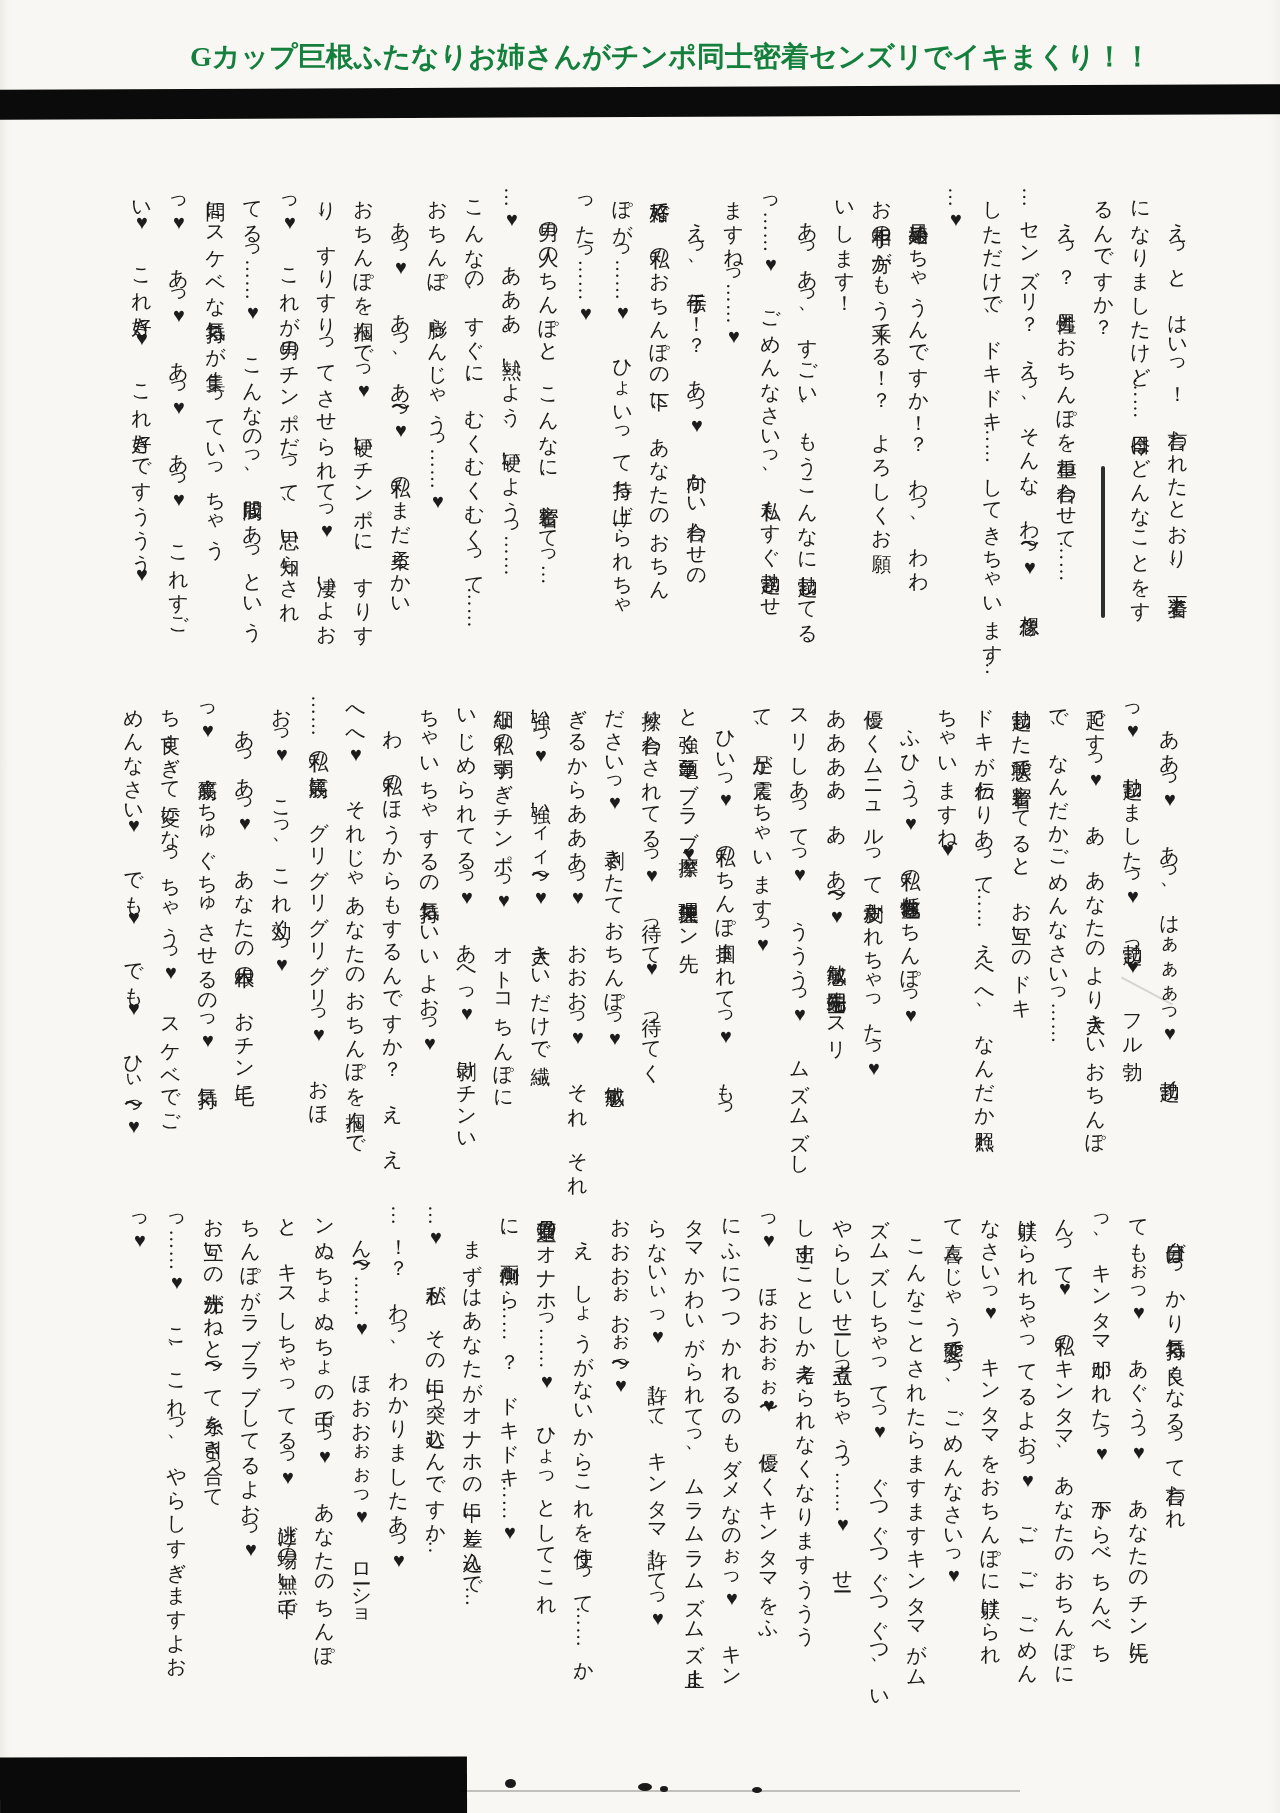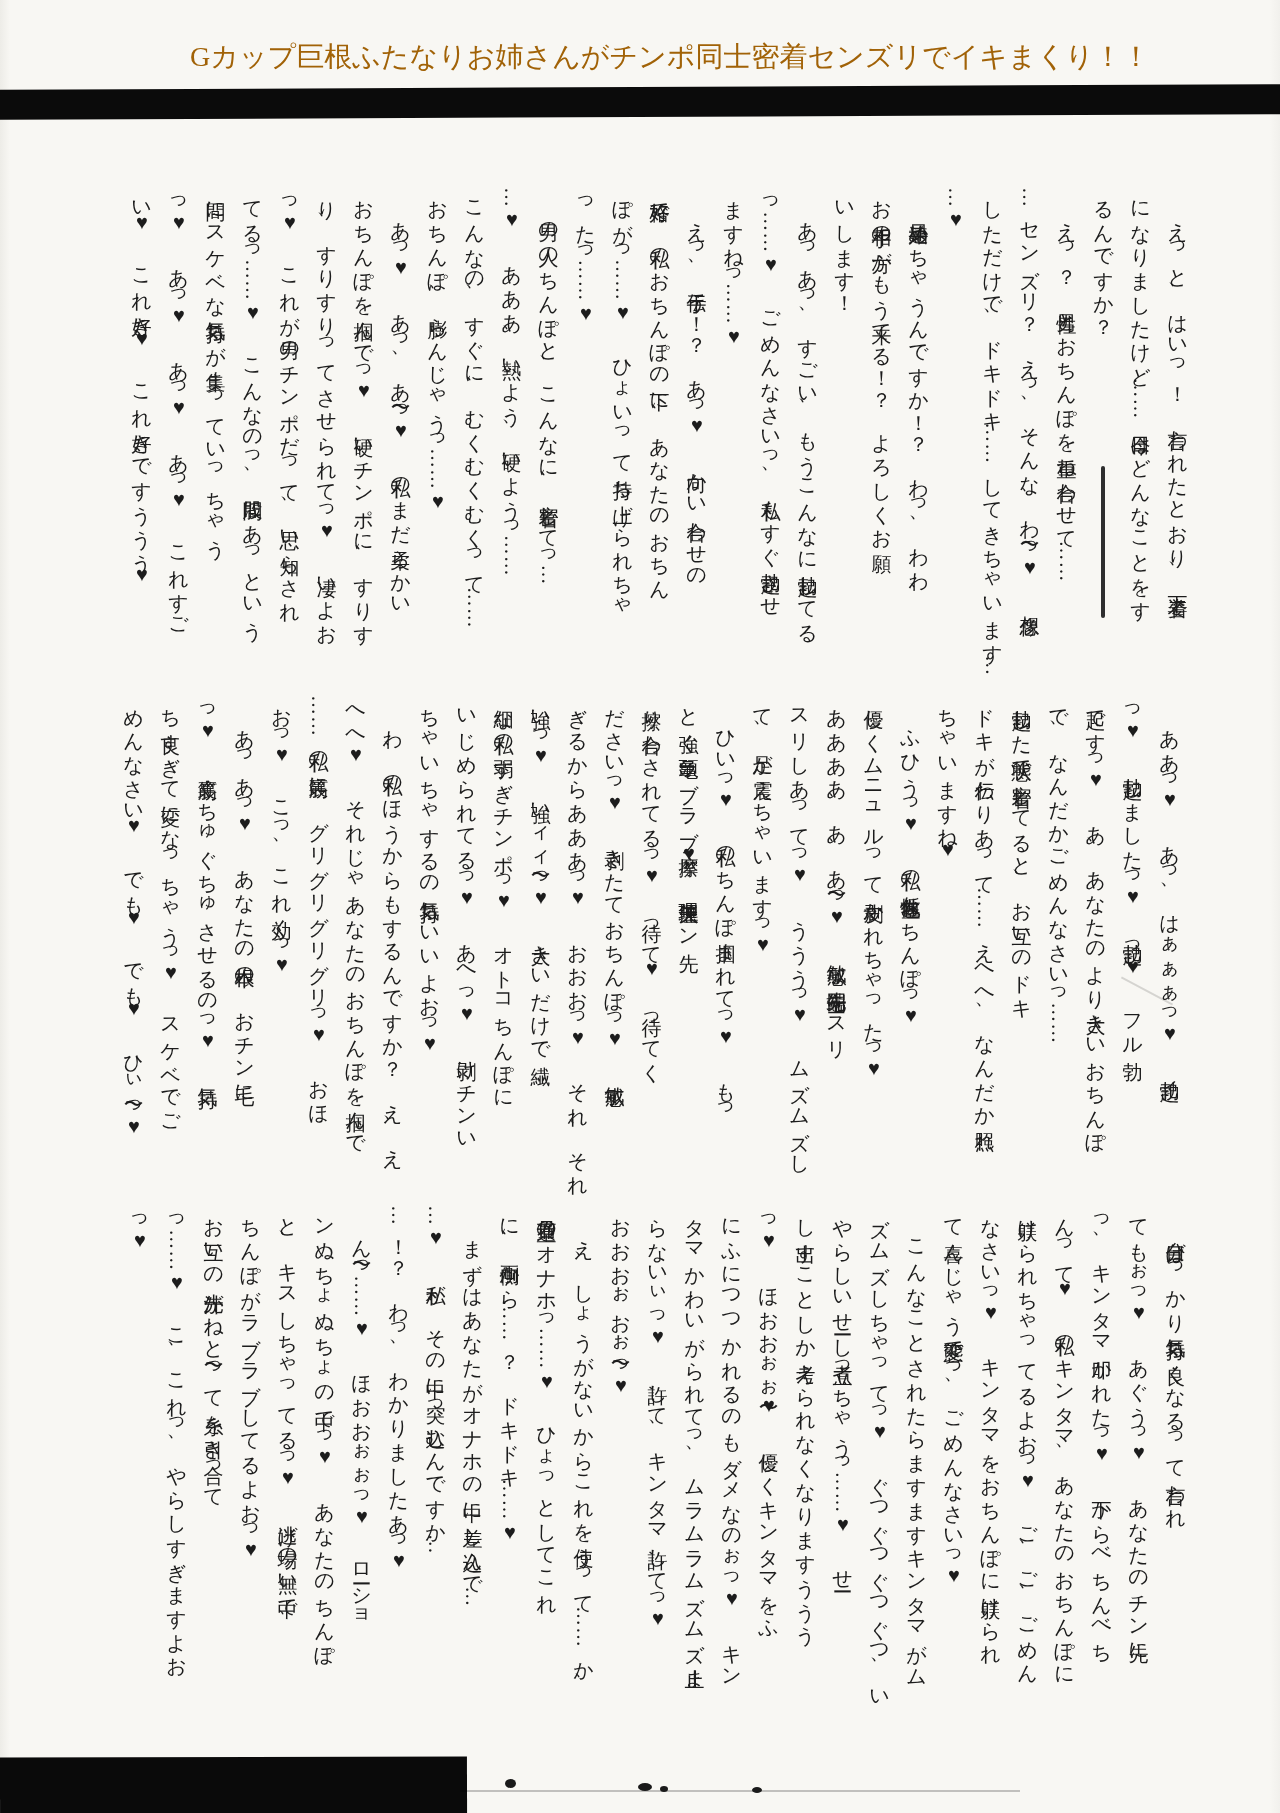--- a/index.html
+++ b/index.html
@@ -6,23 +6,23 @@
   body {
     width:1280px; height:1813px;
     position:relative;
     background:#f8f7f3;
     background-image:linear-gradient(90deg, #edecE7 0px, #f8f7f3 10px, #f8f7f3 1270px, #f1f0ec 1280px);
     font-family:"Liberation Serif","DejaVu Serif",serif;
     overflow:hidden;
   }
   .page-title {
     position:absolute; top:38px; left:190px;
-    font-size:28px; color:#a16207;
+    font-size:28px; color:#15803d;
     letter-spacing:0px; white-space:nowrap;
-    font-weight:400;
+    font-weight:700;
   }
   .divider {
     position:absolute; top:87px; left:-5px;
     width:1292px; height:30px;
     background:#0b0b0b;
     transform:rotate(-0.25deg);
   }
   .band {
     position:absolute;
     writing-mode:vertical-rl;

